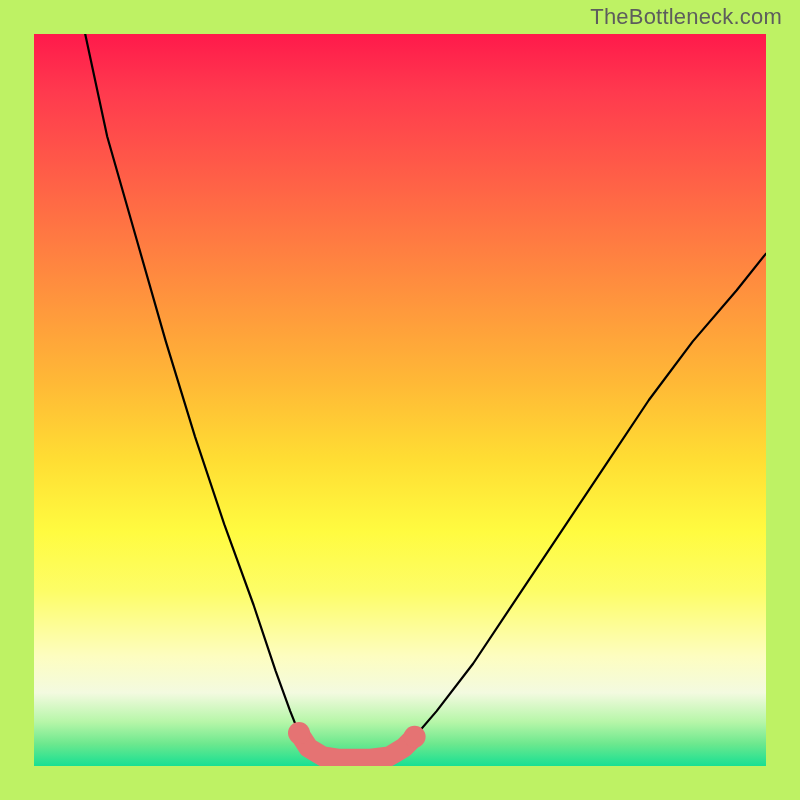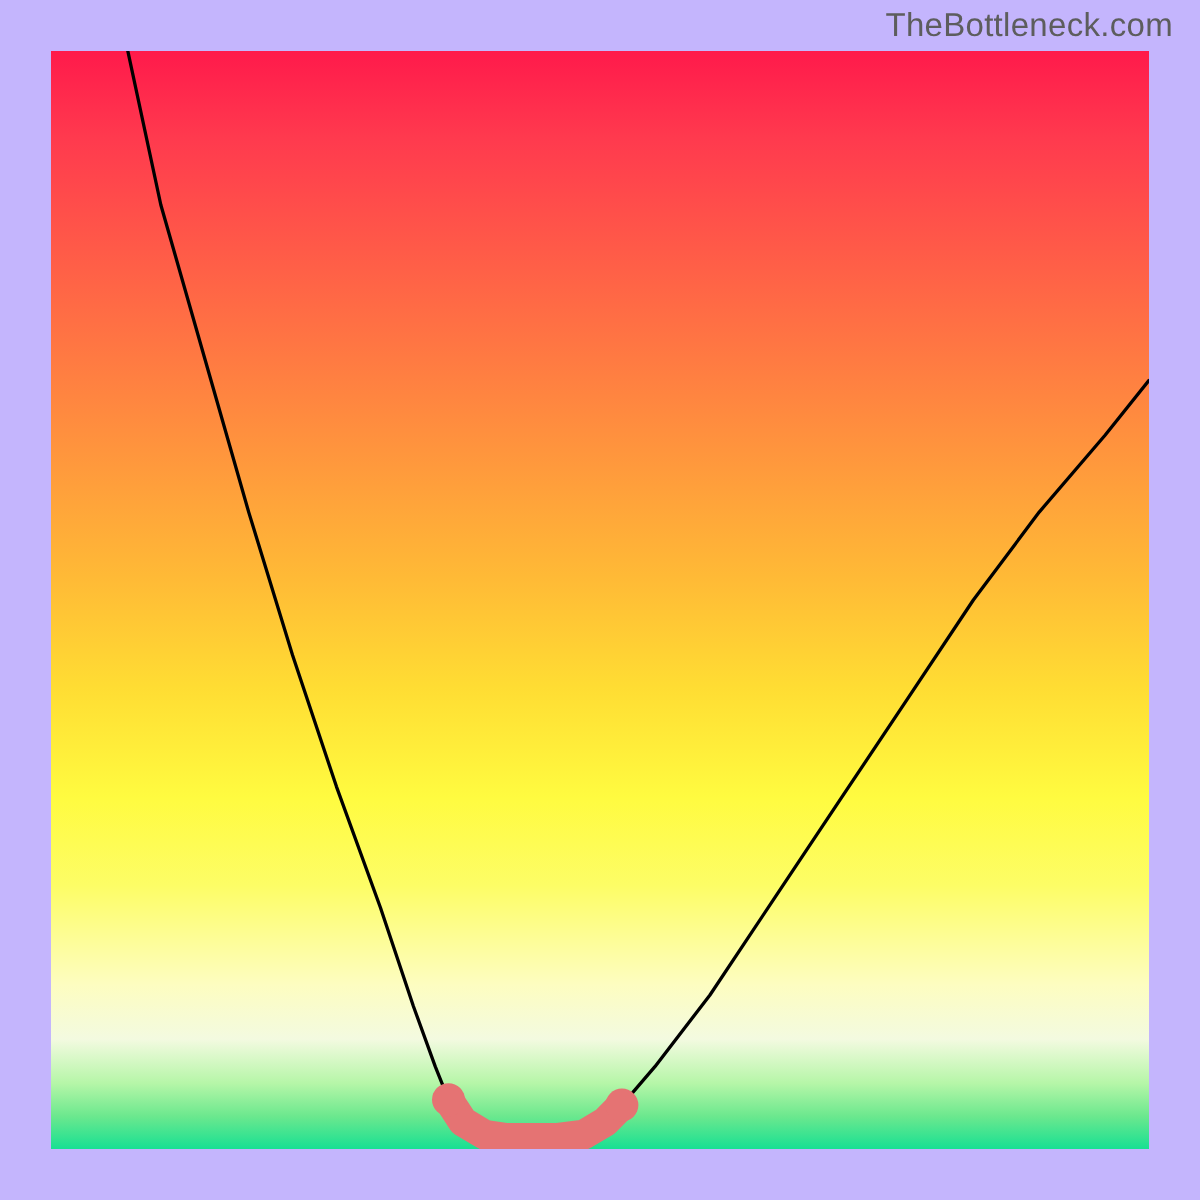--- a/index.html
+++ b/index.html
@@ -8,21 +8,21 @@
     width: 800px;
     height: 800px;
     background: #000;
     font-family: Arial, Helvetica, sans-serif;
     overflow: hidden;
   }
   .stage {
     position: relative;
     width: 800px;
     height: 800px;
-    background: #c4b5fd;
+    background: #bef264;
   }
   .watermark {
     position: absolute;
     top: 4px;
     right: 18px;
     color: #5d5d5d;
     font-size: 22px;
     font-weight: 500;
     letter-spacing: 0.2px;
     z-index: 20;

